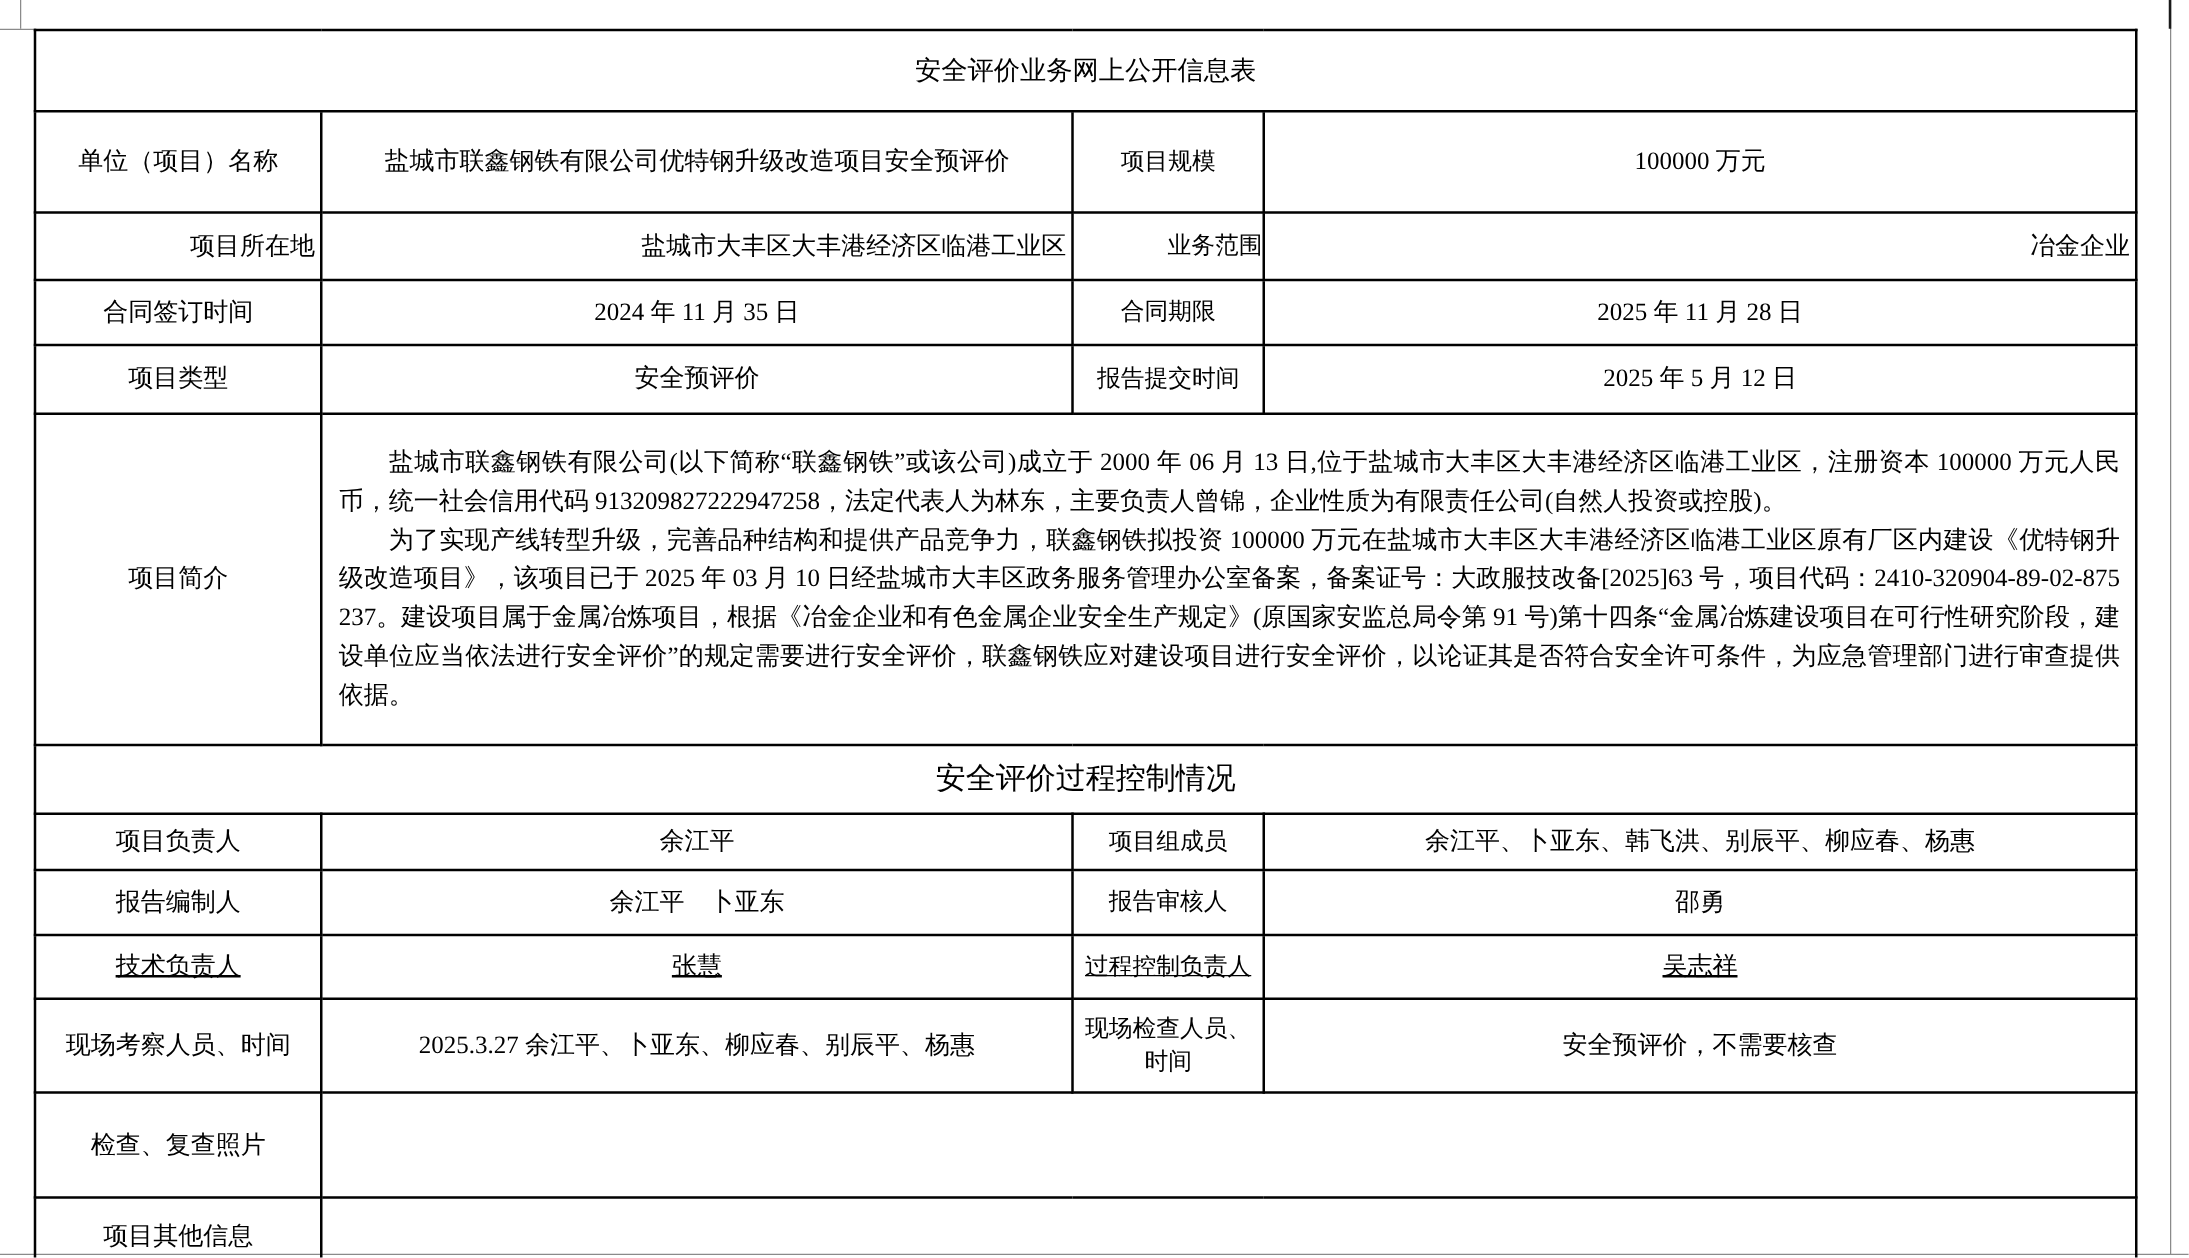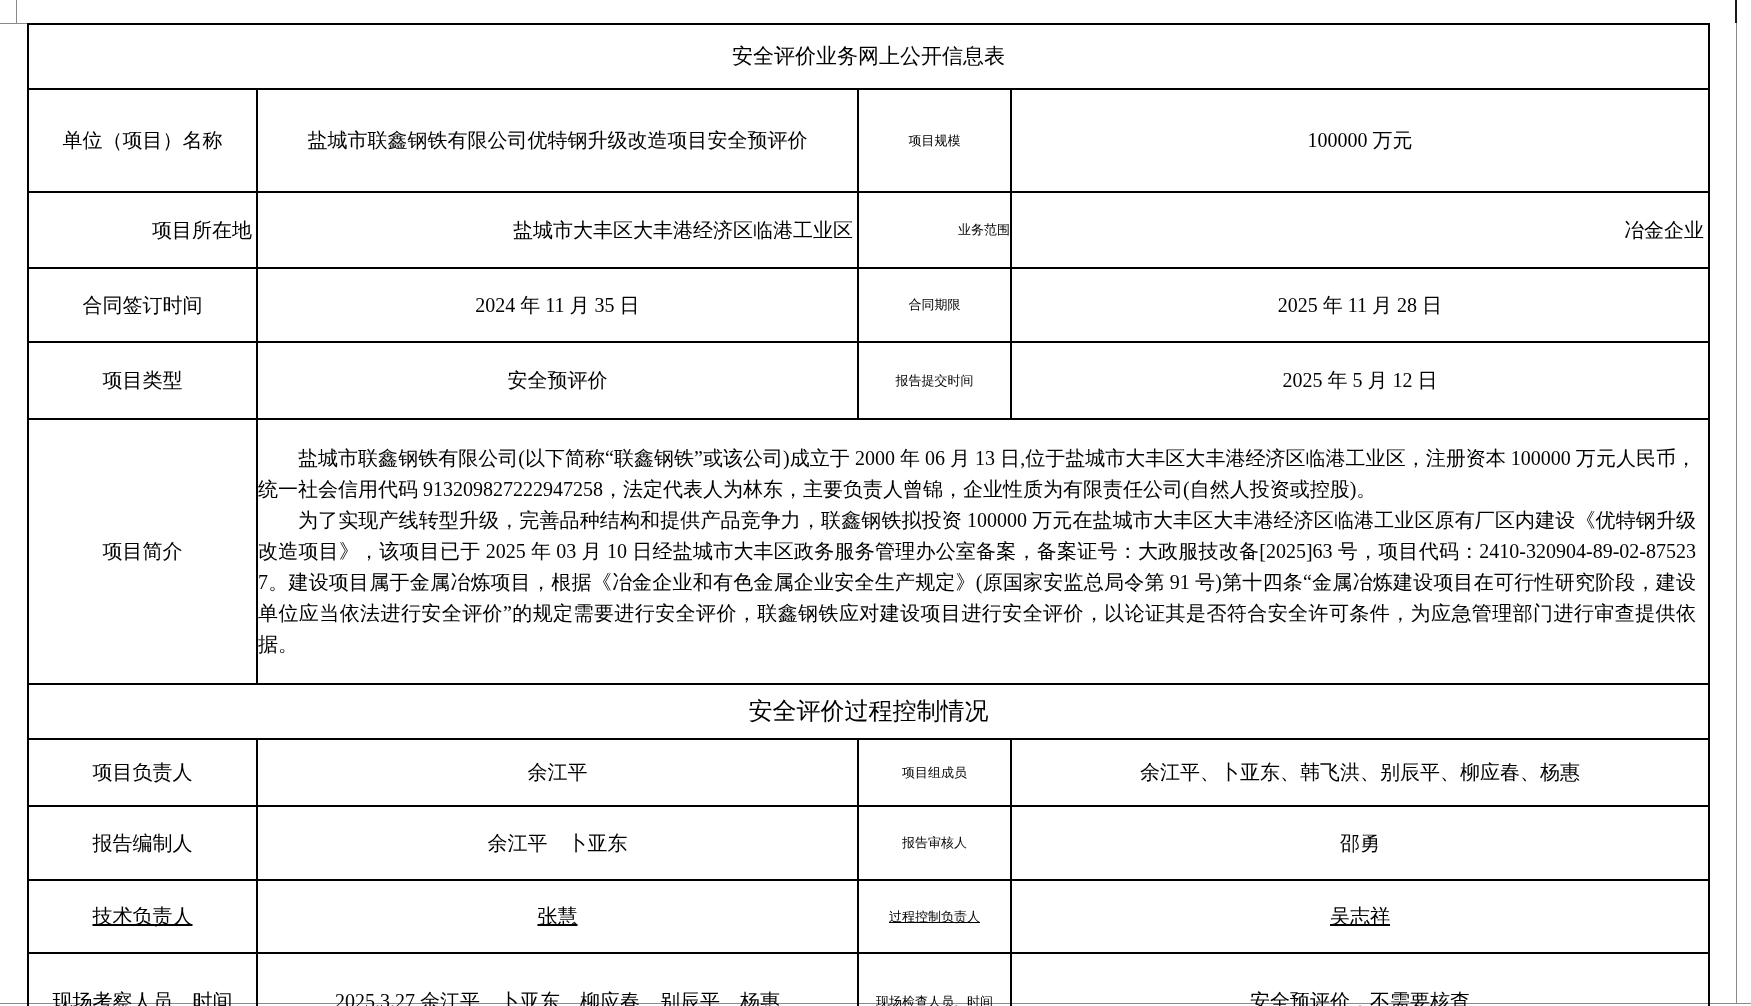--- a/index.html
+++ b/index.html
@@ -38,24 +38,24 @@
   tr.r-sec    td{height:49px;}
   tr.r-p1     td{height:39px;}
   tr.r-p2     td{height:46px;}
   tr.r-p3     td{height:45px;text-decoration:underline;}
   tr.r-visit  td{height:69px;}
   tr.r-photo  td{height:78px;font-family:Liberation Serif, serif;}
   tr.r-other  td{height:57px;}
 
   td.title-cell{font-size:21px;}
   td.sec-cell{font-size:24px;}
-  td.label3{padding:13px 0;font-size:13px;}
+  td.label3{padding:2px 0;font-size:19px;}
   td.intro-cell{
     text-align:justify;
-    padding:5px 12px 5px 0;
+    padding:5px 12px 5px 13px;
   }
   .intro-cell p{
     margin:0;
     text-indent:2em;
     line-height:31px;
     font-size:20px;
   }
 </style>
 </head>
 <body>

